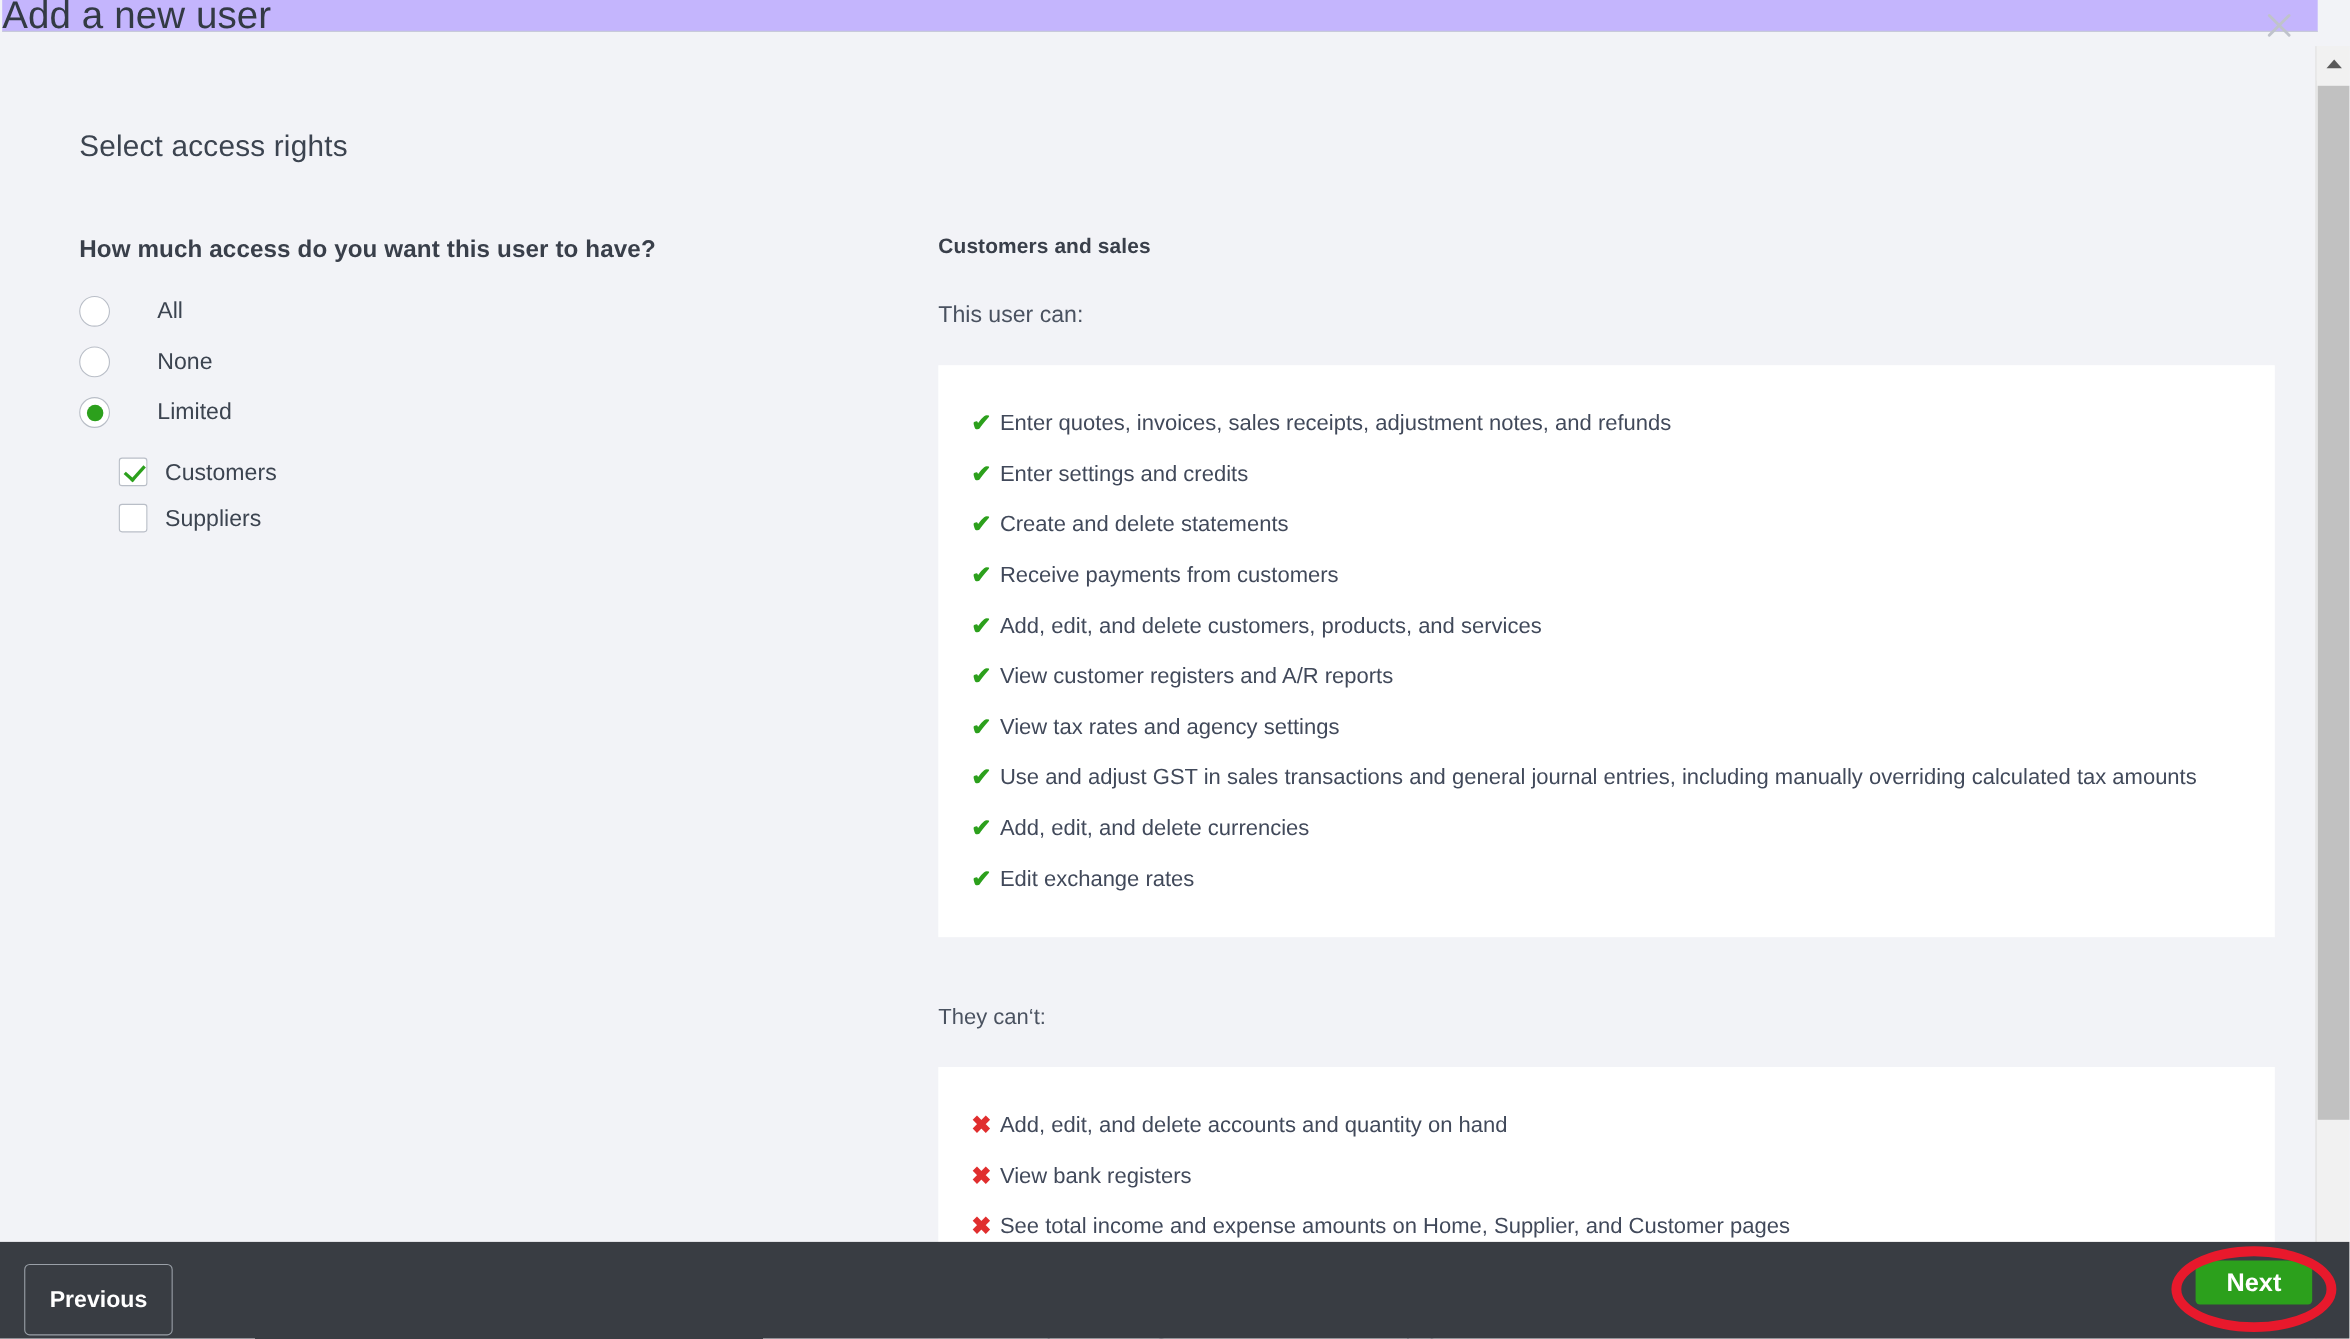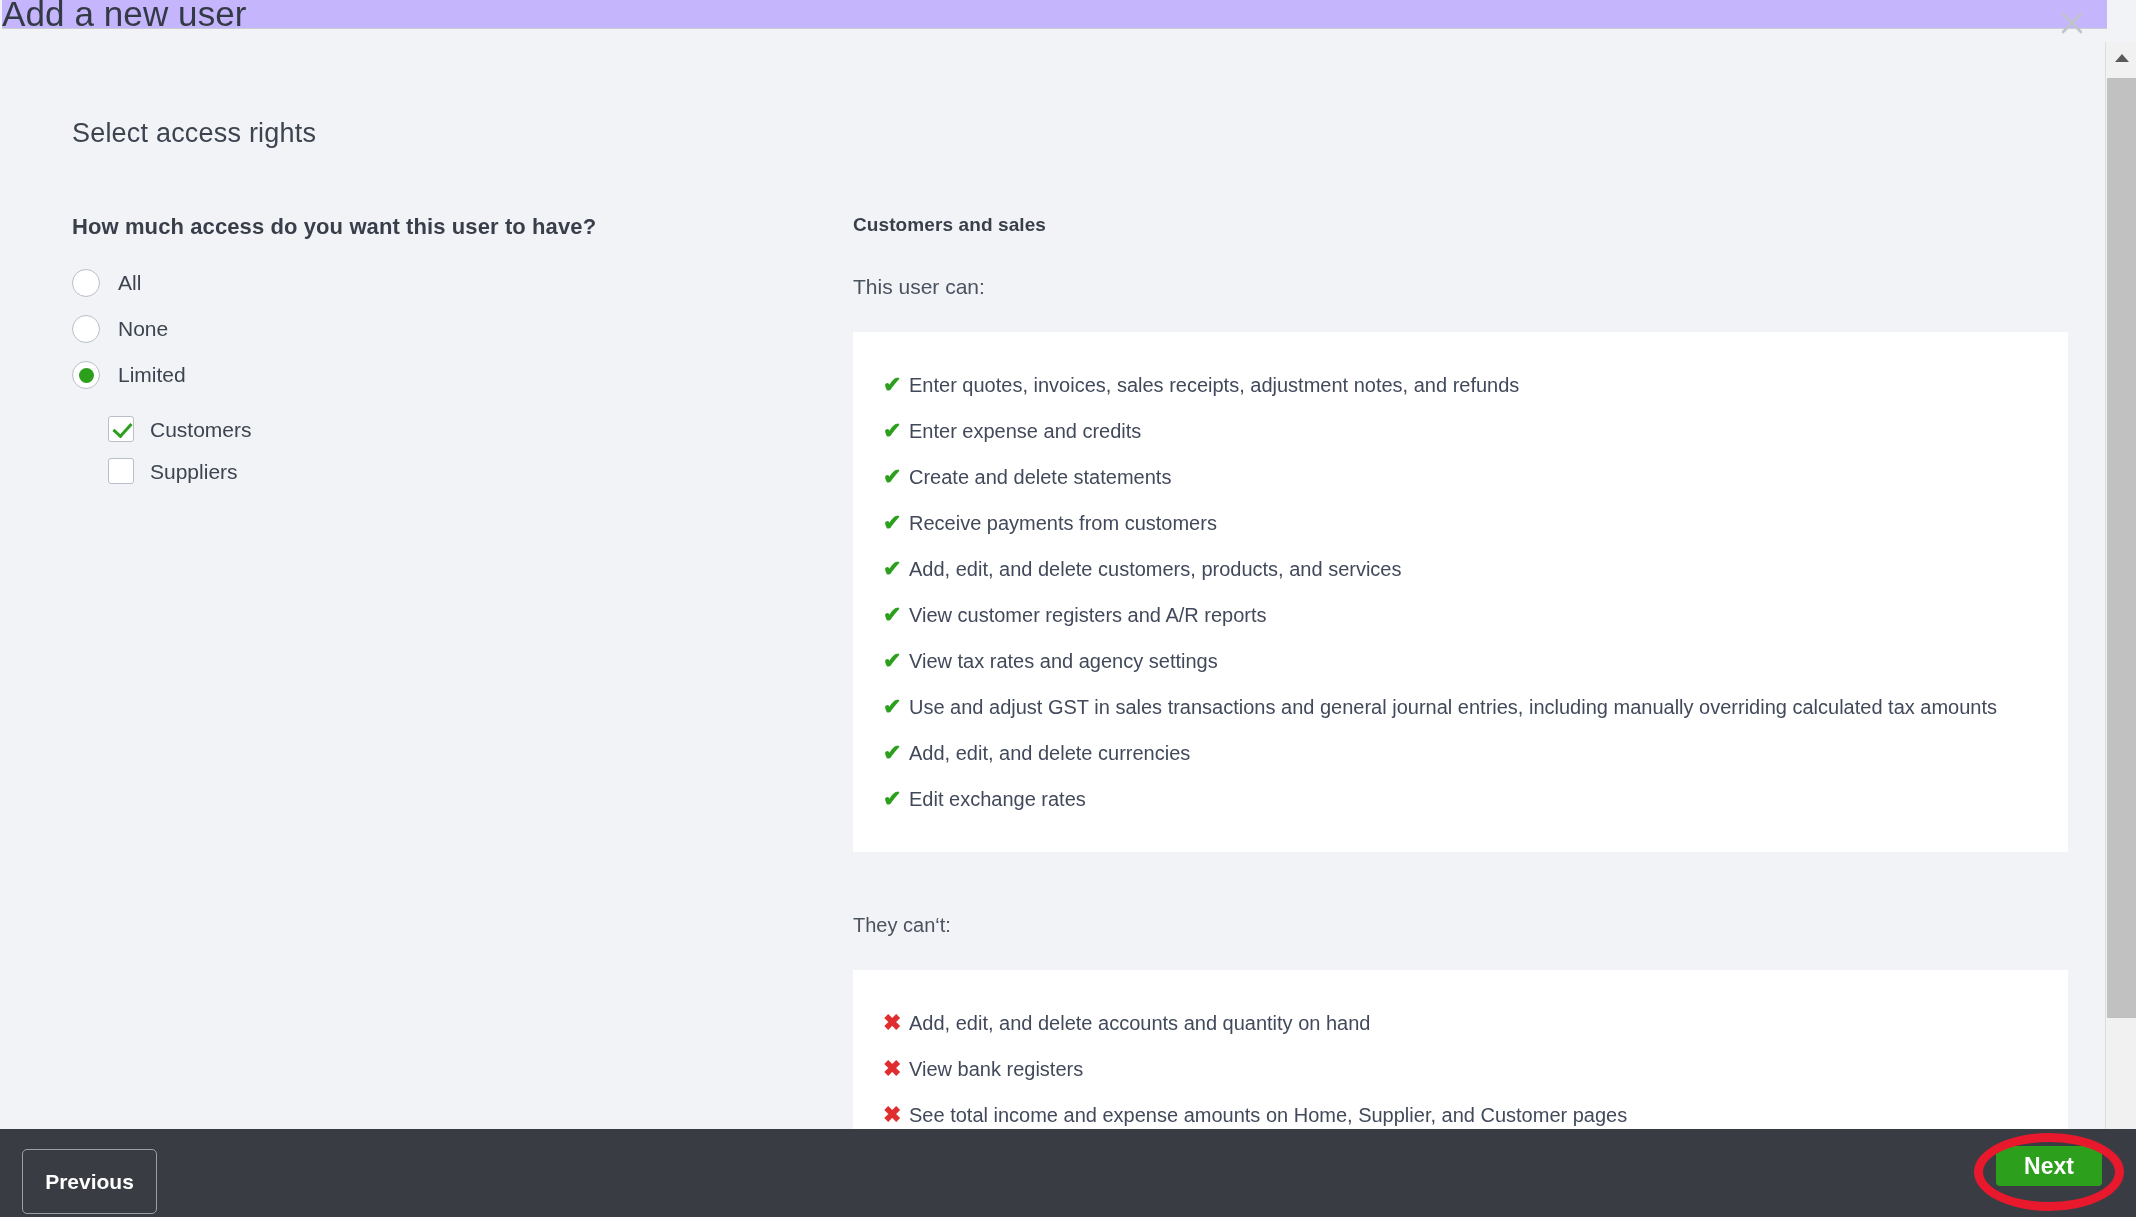--- a/index.html
+++ b/index.html
@@ -85,20 +85,21 @@
     font-weight: 700;
     color: #393f4a;
     margin-bottom: 20px;
     letter-spacing: 0.1px;
   }
   .radio-row {
     display: flex;
     align-items: center;
     height: 46px;
     cursor: pointer;
+    gap: 25px;
   }
   .radio {
     width: 28px;
     height: 28px;
     border-radius: 50%;
     border: 1.6px solid #b9bec7;
     background: #ffffff;
     position: relative;
     flex: 0 0 auto;
     margin-right: 18px;
@@ -347,21 +348,21 @@
       <div class="section-title">Customers and sales</div>
       <div class="lead-text">This user can:</div>
 
       <div class="perm-card" id="can-card">
           <div class="perm-item">
             <span class="perm-mark yes">✔</span>
             <span class="perm-text">Enter quotes, invoices, sales receipts, adjustment notes, and refunds</span>
           </div>
           <div class="perm-item">
             <span class="perm-mark yes">✔</span>
-            <span class="perm-text">Enter expense and credits</span>
+            <span class="perm-text">Enter settings and credits</span>
           </div>
           <div class="perm-item">
             <span class="perm-mark yes">✔</span>
             <span class="perm-text">Create and delete statements</span>
           </div>
           <div class="perm-item">
             <span class="perm-mark yes">✔</span>
             <span class="perm-text">Receive payments from customers</span>
           </div>
           <div class="perm-item">

